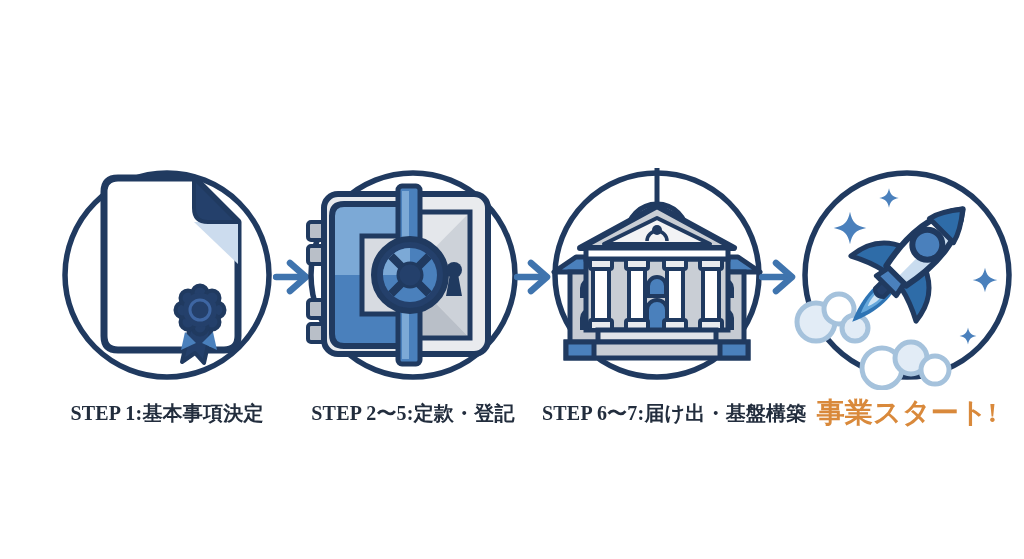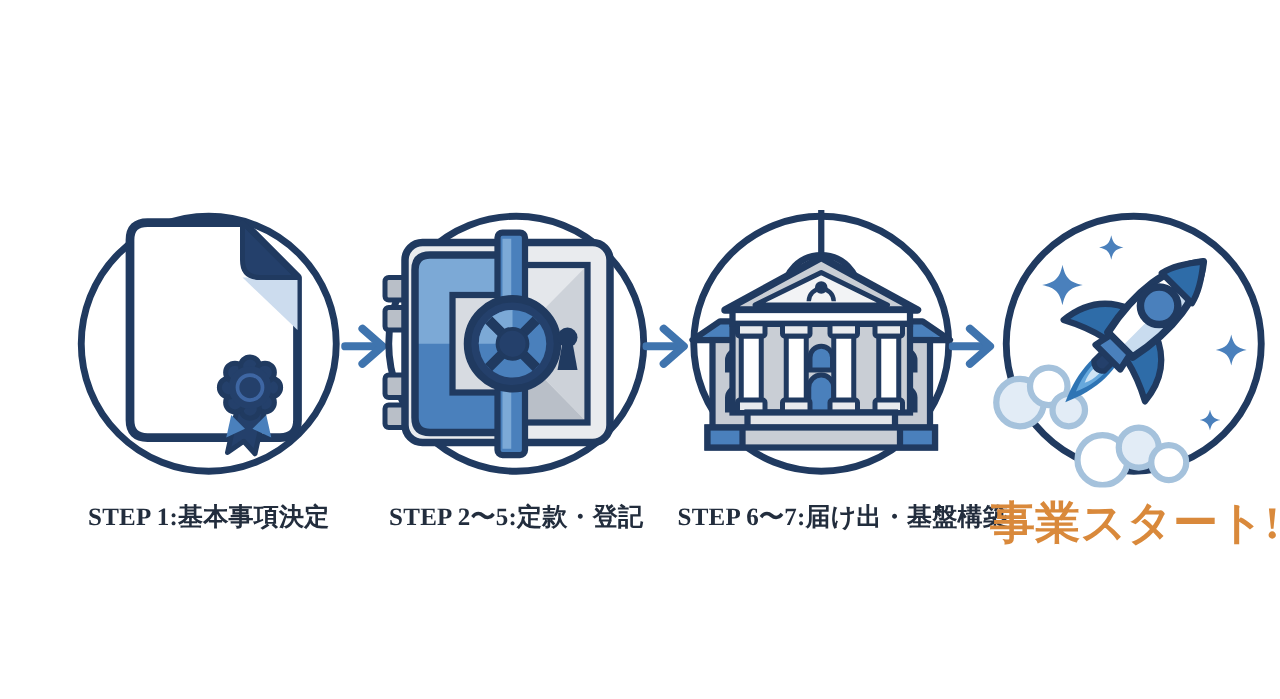--- a/index.html
+++ b/index.html
@@ -23,21 +23,21 @@
     margin-left:22px;
   }
   .step{position:absolute;top:160px;width:230px;}
   .step .icon-wrap{width:230px;height:230px;}
   .step-label{
     margin-top:10px;text-align:center;white-space:nowrap;
     font-size:20px;font-weight:700;color:var(--label-text);
     letter-spacing:0.2px;
   }
   .step-label.accent{
-    font-size:36px;font-weight:800;color:var(--accent-orange);
+    font-size:28px;font-weight:800;color:var(--accent-orange);
     margin-top:4px;
   }
   .arrow{position:absolute;top:257px;width:44px;height:40px;}
   #arrow-1{left:251px;}
   #arrow-2{left:492px;}
   #arrow-3{left:737px;}
   #step-1{left:30px;}
   #step-2{left:276px;}
   #step-3{left:520px;}
   #step-4{left:770px;}

